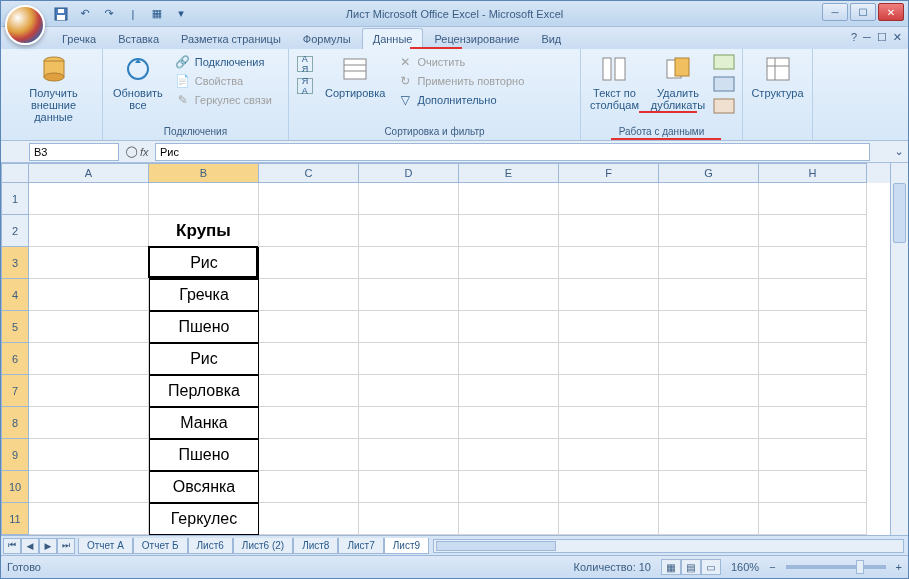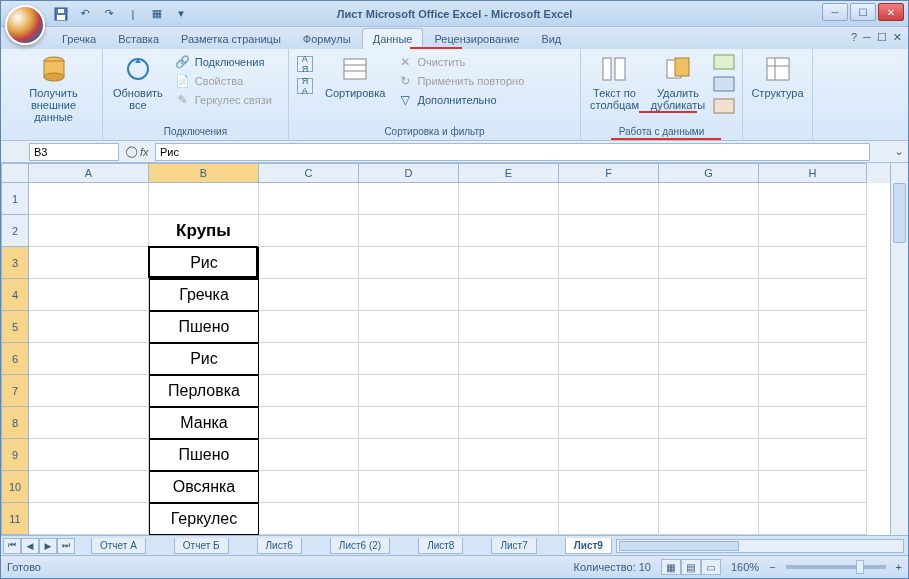--- a/index.html
+++ b/index.html
@@ -3,21 +3,21 @@
 <meta charset="utf-8">
 <style>
 * { margin:0; padding:0; box-sizing:border-box; font-family:Tahoma,Arial,sans-serif; font-size:11px; }
 body { background:#fff; width:909px; height:579px; overflow:hidden; border:1px solid #5b86b8; position:relative; }
 
 
 .titlebar { height:26px; background:linear-gradient(#d6e5f5,#bdd6ee); display:flex; align-items:center; border-bottom:1px solid #a8c0dd; position:relative; }
 .office-btn { width:40px; height:40px; position:absolute; left:4px; top:4px; border-radius:50%; background:radial-gradient(circle at 30% 30%,#fff,#e0a040 40%,#c04040 60%,#4060a0 80%); border:2px solid #fff; box-shadow:0 2px 4px rgba(0,0,0,.3); z-index:10; }
 .qat { margin-left:50px; display:flex; gap:4px; align-items:center; }
 .qat-btn { width:20px; height:20px; display:flex; align-items:center; justify-content:center; color:#2a5a8a; cursor:pointer; }
-.title-text { position:absolute; left:50%; transform:translateX(-50%); color:#3b5d82; font-weight:bold; }
+.title-text { position:absolute; left:50%; transform:translateX(-50%); color:#3b5d82; font-weight:normal; }
 .win-controls { position:absolute; right:4px; top:2px; display:flex; gap:2px; }
 .win-btn { width:26px; height:18px; display:flex; align-items:center; justify-content:center; background:linear-gradient(#e8f0fa,#c8daf0); border:1px solid #8aa8cc; border-radius:2px; cursor:pointer; font-size:10px; color:#2a5a8a; }
 .win-btn.close { background:linear-gradient(#f08080,#d04040); color:#fff; border-color:#a03030; }
 
 
 .ribbon-tabs { height:22px; background:linear-gradient(#dce8f7,#c9dcf2); display:flex; align-items:flex-end; padding-left:50px; position:relative; }
 .tab { padding:4px 10px 4px; color:#3b5d82; cursor:pointer; border:1px solid transparent; border-bottom:none; }
 .tab.active { background:#e8f2fc; border-color:#a8c0dd; border-radius:3px 3px 0 0; }
 .tab-underline { position:absolute; height:3px; background:#e03030; }
 .mini-controls { position:absolute; right:6px; top:4px; display:flex; gap:6px; color:#3b5d82; }
@@ -57,23 +57,23 @@
 .header-cell { font-weight:bold; font-size:17px; }
 .boxed { border:1px solid #000 !important; }
 .active-cell-outline { position:absolute; border:2px solid #000; pointer-events:none; }
 .vscroll { position:absolute; right:0; top:0; bottom:0; width:18px; background:#e6eef8; border-left:1px solid #9db8d8; }
 .vscroll-thumb { position:absolute; left:2px; right:2px; top:20px; height:60px; background:#c9dcf2; border:1px solid #9db8d8; border-radius:2px; }
 
 
 .sheet-row { height:20px; background:#d6e5f5; border-top:1px solid #9db8d8; display:flex; align-items:center; }
 .sheet-nav { display:flex; margin-left:2px; }
 .sheet-nav-btn { width:18px; height:16px; border:1px solid #9db8d8; background:#e6eef8; display:flex; align-items:center; justify-content:center; color:#3b5d82; font-size:9px; cursor:pointer; }
-.sheet-tabs { display:flex; margin-left:16px;gap:28px; }
+.sheet-tabs { display:flex; margin-left:3px; }
 .sheet-tab { padding:2px 8px; background:#e6eef8; border:1px solid #9db8d8; border-top:none; color:#2a5a8a; cursor:pointer; font-size:10px; }
-.sheet-tab.active { background:#fff; font-weight:bold; }
+.sheet-tab.active { background:#fff; font-weight:normal; }
 .hscroll { flex:1; margin:0 4px; height:14px; background:#e6eef8; border:1px solid #9db8d8; position:relative; }
 .hscroll-thumb { position:absolute; left:2px; top:1px; bottom:1px; width:120px; background:#c9dcf2; border:1px solid #9db8d8; }
 
 
 .status { height:23px; background:linear-gradient(#dce8f7,#c9dcf2); display:flex; align-items:center; padding:0 6px; color:#3b5d82; border-top:1px solid #9db8d8; }
 .status-right { margin-left:auto; display:flex; align-items:center; gap:10px; }
 .view-btns { display:flex; }
 .view-btn { width:20px; height:16px; border:1px solid #9db8d8; background:#e6eef8; display:flex; align-items:center; justify-content:center; font-size:10px; cursor:pointer; }
 .zoom-slider { width:100px; height:4px; background:#9db8d8; position:relative; }
 .zoom-thumb { position:absolute; width:8px; height:14px; background:#e6eef8; border:1px solid #9db8d8; top:-5px; left:70%; }

